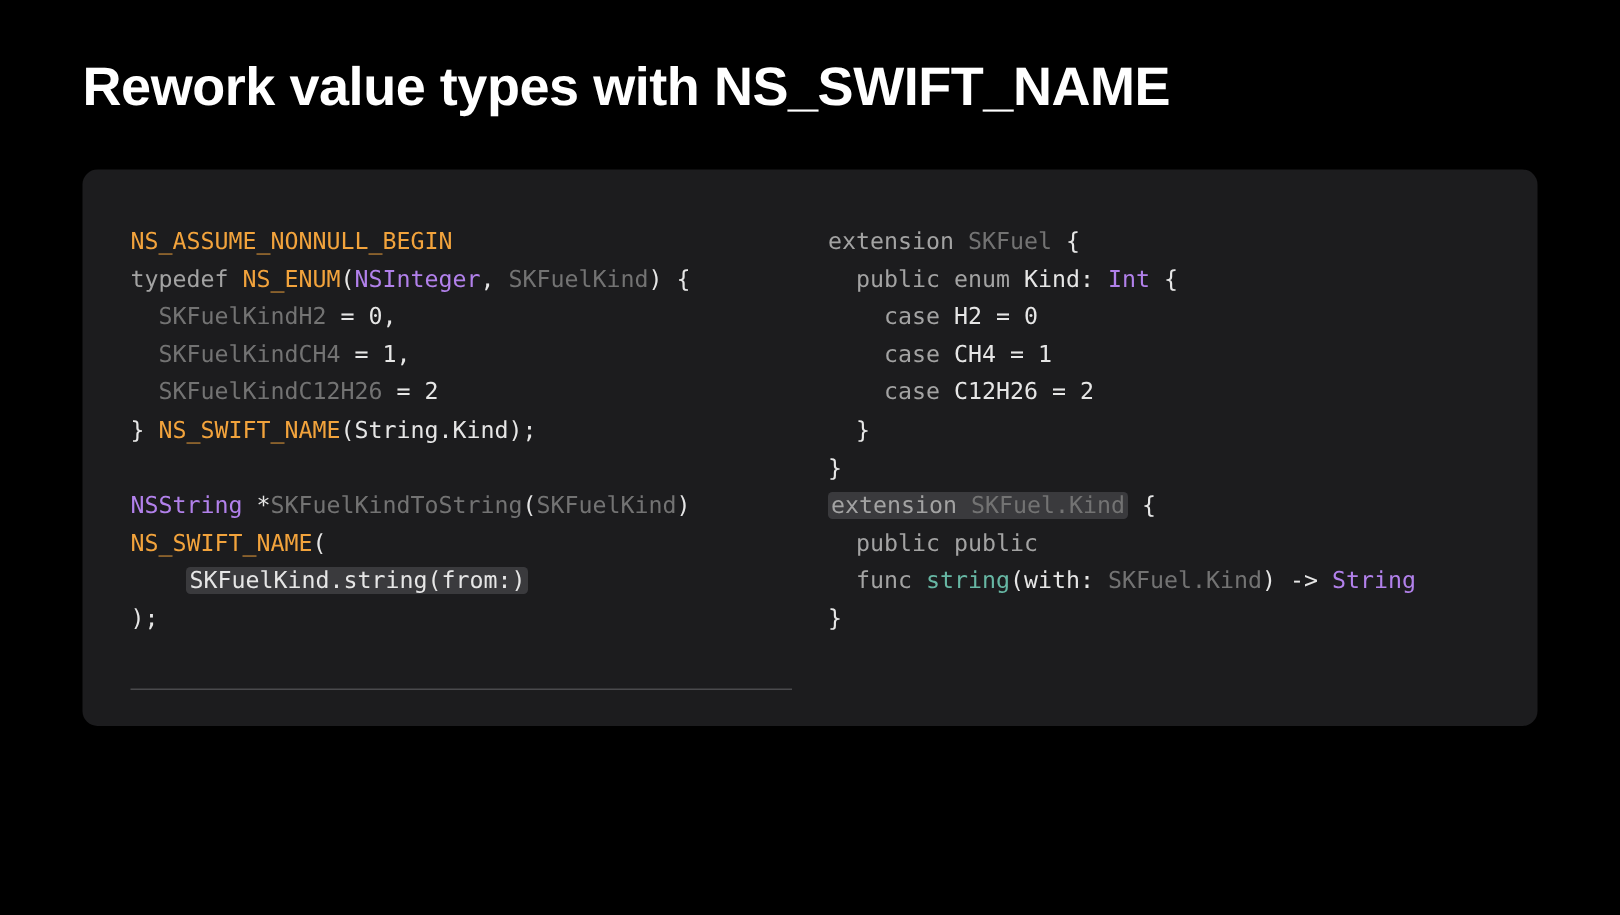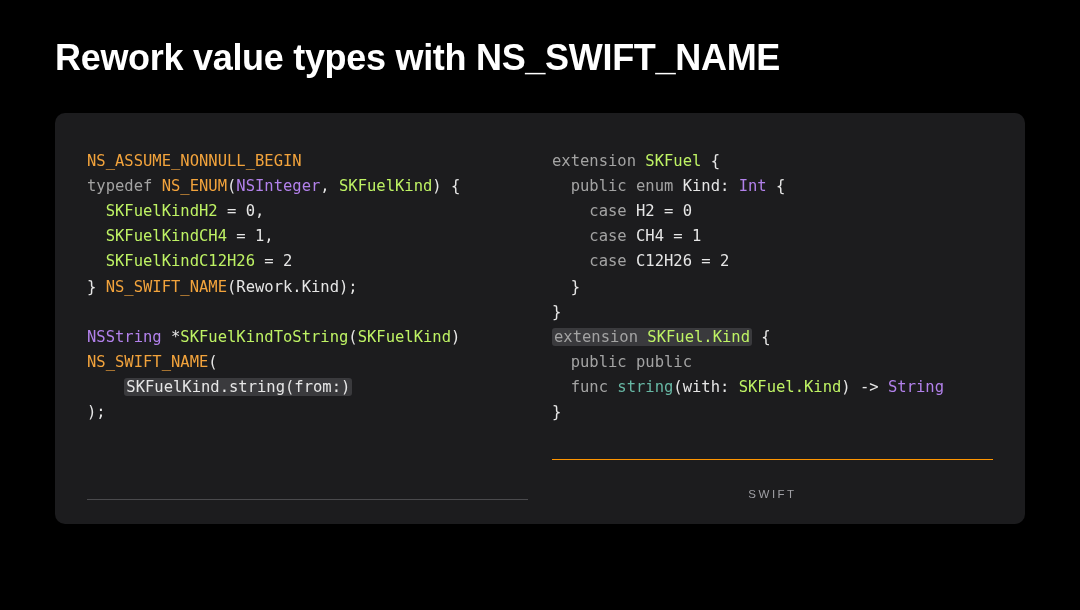--- a/index.html
+++ b/index.html
@@ -56,21 +56,21 @@
       border-top: 1px solid #4a4a4d;
       margin-top: 34px;
     }
     .divider-right {
       border-top: 1.5px solid #ff9500;
       margin-top: 34px;
     }
     
     .orange { color: #f2a33c; }
     .pink   { color: #a3a3a3; }
-    .teal   { color: #bef264; }
+    .teal   { color: #737373; }
     .purple { color: #b281eb; }
     .white  { color: #e6e6e6; }
     .green  { color: #67b7a4; }
     .hl {
       background: rgba(120,120,128,0.32);
       border-radius: 3px;
       padding: 0 2px;
     }
   </style>
 </head>
@@ -80,21 +80,21 @@
   <h1 class="title">Rework value types with NS_SWIFT_NAME</h1>
 
   <div class="code-container">
 
     <div class="code-column">
       <div class="code-block"><span class="orange">NS_ASSUME_NONNULL_BEGIN</span>
 <span class="pink">typedef</span><span class="orange"> NS_ENUM</span><span class="white">(</span><span class="purple">NSInteger</span><span class="white">, </span><span class="teal">SKFuelKind</span><span class="white">) {</span>
 <span class="white">  </span><span class="teal">SKFuelKindH2</span><span class="white"> = </span><span class="white">0</span><span class="white">,</span>
 <span class="white">  </span><span class="teal">SKFuelKindCH4</span><span class="white"> = </span><span class="white">1</span><span class="white">,</span>
 <span class="white">  </span><span class="teal">SKFuelKindC12H26</span><span class="white"> = </span><span class="white">2</span>
-<span class="white">} </span><span class="orange">NS_SWIFT_NAME</span><span class="white">(Rework.Kind);</span>
+<span class="white">} </span><span class="orange">NS_SWIFT_NAME</span><span class="white">(String.Kind);</span>
 
 <span class="purple">NSString</span><span class="white"> *</span><span class="teal">SKFuelKindToString</span><span class="white">(</span><span class="teal">SKFuelKind</span><span class="white">)</span>
 <span class="orange">NS_SWIFT_NAME</span><span class="white">(</span>
 <span class="white">    </span><span class="hl white">SKFuelKind.string(from:)</span>
 <span class="white">);</span></div>
       <div>
         <div class="divider-left"></div>
       </div>
     </div>
 
@@ -103,20 +103,16 @@
 <span>  </span><span class="pink">public</span><span> </span><span class="pink">enum</span><span> </span><span class="white">Kind</span><span class="white">: </span><span class="purple">Int</span><span class="white"> {</span>
 <span>    </span><span class="pink">case</span><span> </span><span class="white">H2</span><span class="white"> = </span><span class="white">0</span>
 <span>    </span><span class="pink">case</span><span> </span><span class="white">CH4</span><span class="white"> = </span><span class="white">1</span>
 <span>    </span><span class="pink">case</span><span> </span><span class="white">C12H26</span><span class="white"> = </span><span class="white">2</span>
 <span>  </span><span class="white">}</span>
 <span class="white">}</span>
 <span class="hl"><span class="pink">extension</span><span> </span><span class="teal">SKFuel.Kind</span></span><span class="white"> {</span>
 <span>  </span><span class="pink">public</span><span> </span><span class="pink">public</span>
 <span>  </span><span class="pink">func</span><span> </span><span class="green">string</span><span class="white">(</span><span class="white">with</span><span class="white">: </span><span class="teal">SKFuel.Kind</span><span class="white">) -&gt; </span><span class="purple">String</span>
 <span class="white">}</span></div>
-      <div>
-        <div class="divider-right"></div>
-        <div class="language-label">SWIFT</div>
-      </div>
     </div>
 
   </div>
 </div>
 
 </body></html>

